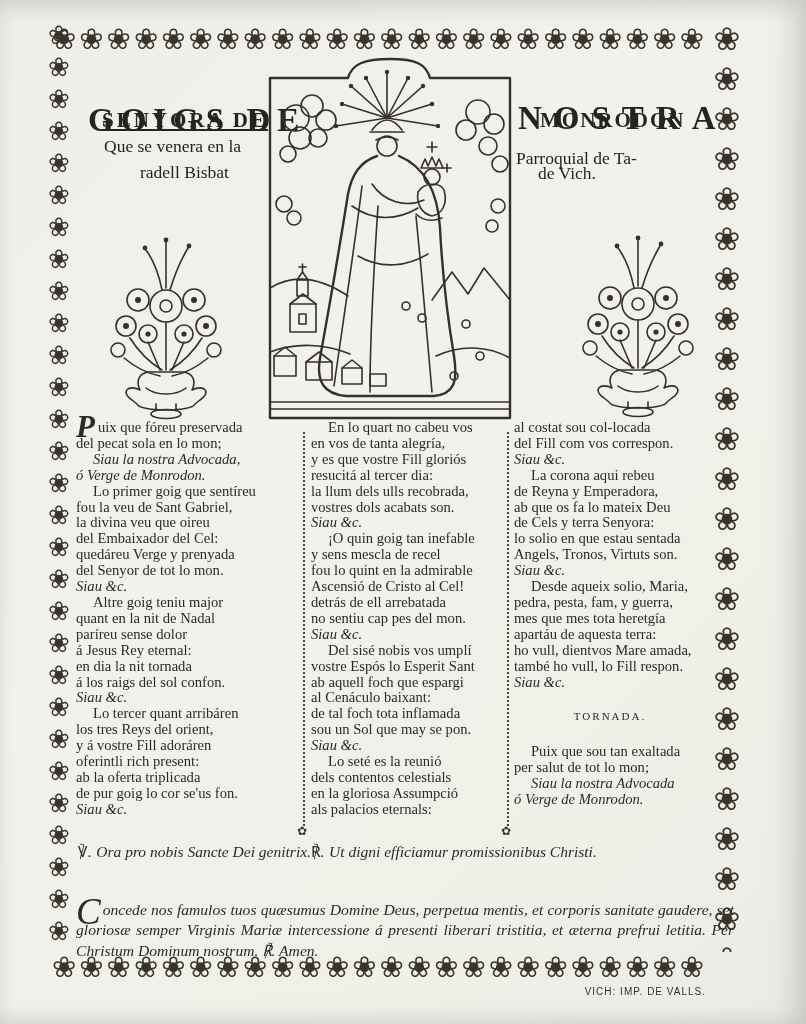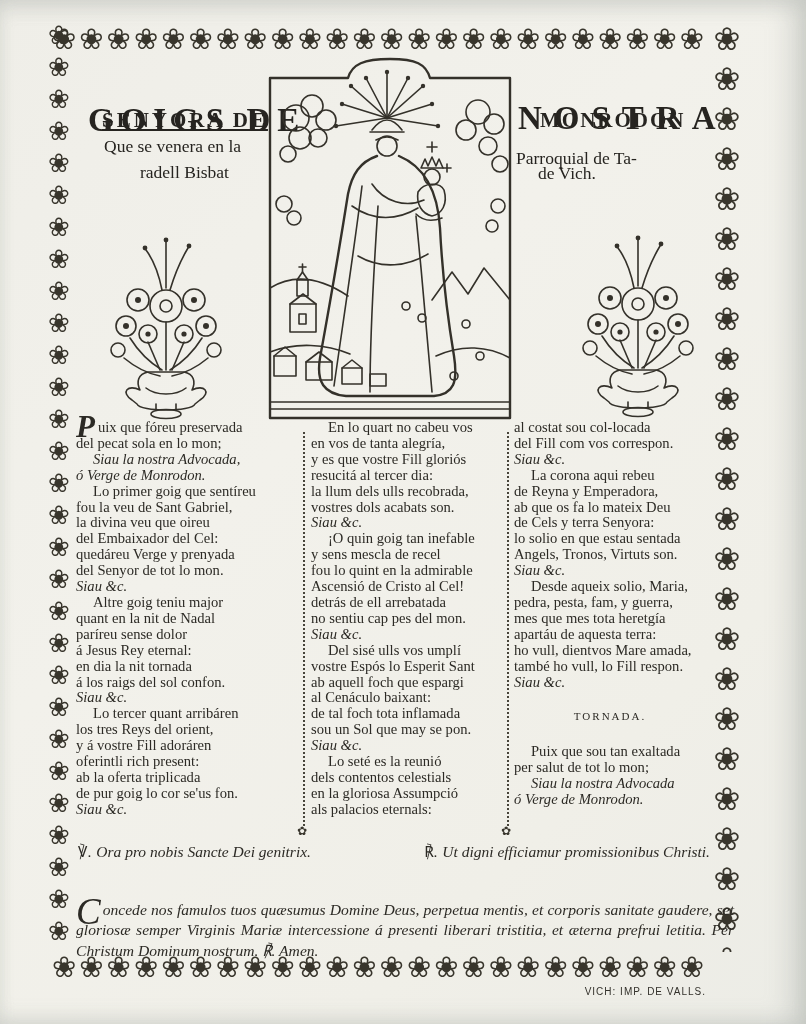--- a/index.html
+++ b/index.html
@@ -61,21 +61,21 @@
   .vl.in{padding-left:17px;}
   .vl.h{text-align:center;letter-spacing:2px;font-size:11px;}
   .vl.b{height:19px;}
   .dropcap{font-size:31px;line-height:12px;font-weight:bold;font-style:italic;vertical-align:-5px;padding-right:3px;}
   .col-div{position:absolute;top:432px;height:394px;border-left:2px dotted #47443a;}
   .cd1{left:303px;}
   .cd2{left:507px;}
   .div-flower{position:absolute;bottom:-12px;left:-8px;font-size:12px;color:#38352c;font-family:"DejaVu Sans",sans-serif;}
 
   
-  .versicles{position:absolute;left:78px;top:840px;width:632px;display:flex;justify-content:space-between;font-size:15.5px;font-style:italic;}
+  .versicles{position:absolute;left:78px;top:840px;width:632px;display:flex;font-size:15.5px;font-style:italic;}
   .vr-mark{font-style:normal;padding-right:5px;}
   .oremus{position:absolute;left:78px;top:868px;width:632px;text-align:center;font-size:15px;letter-spacing:1.5px;}
   .prayer{position:absolute;left:76px;top:884px;width:658px;font-size:15.6px;line-height:20.5px;font-style:italic;text-align:justify;}
   .prayer-initial{font-size:37px;font-style:italic;line-height:10px;vertical-align:-9px;padding-right:2px;font-weight:normal;}
   .imprint{position:absolute;left:400px;top:986px;width:306px;text-align:right;font-size:10px;letter-spacing:1px;color:#33312b;font-family:"Liberation Sans","DejaVu Sans",sans-serif;}
 </style>
 </head>
 <body>
 
 <div class="page">
@@ -315,21 +315,21 @@
       <div class="vl ">la llum dels ulls recobrada,</div>
       <div class="vl ">vostres dols acabats son.</div>
       <div class="vl i">Siau &amp;c.</div>
       <div class="vl in">¡O quin goig tan inefable</div>
       <div class="vl ">y sens mescla de recel</div>
       <div class="vl ">fou lo quint en la admirable</div>
       <div class="vl ">Ascensió de Cristo al Cel!</div>
       <div class="vl ">detrás de ell arrebatada</div>
       <div class="vl ">no sentiu cap pes del mon.</div>
       <div class="vl i">Siau &amp;c.</div>
-      <div class="vl in">Del sisé ulls vos umplí</div>
+      <div class="vl in">Del sisé nobis vos umplí</div>
       <div class="vl ">vostre Espós lo Esperit Sant</div>
       <div class="vl ">ab aquell foch que espargi</div>
       <div class="vl ">al Cenáculo baixant:</div>
       <div class="vl ">de tal foch tota inflamada</div>
       <div class="vl ">sou un Sol que may se pon.</div>
       <div class="vl i">Siau &amp;c.</div>
       <div class="vl in">Lo seté es la reunió</div>
       <div class="vl ">dels contentos celestials</div>
       <div class="vl ">en la gloriosa Assumpció</div>
       <div class="vl ">als palacios eternals:</div>

